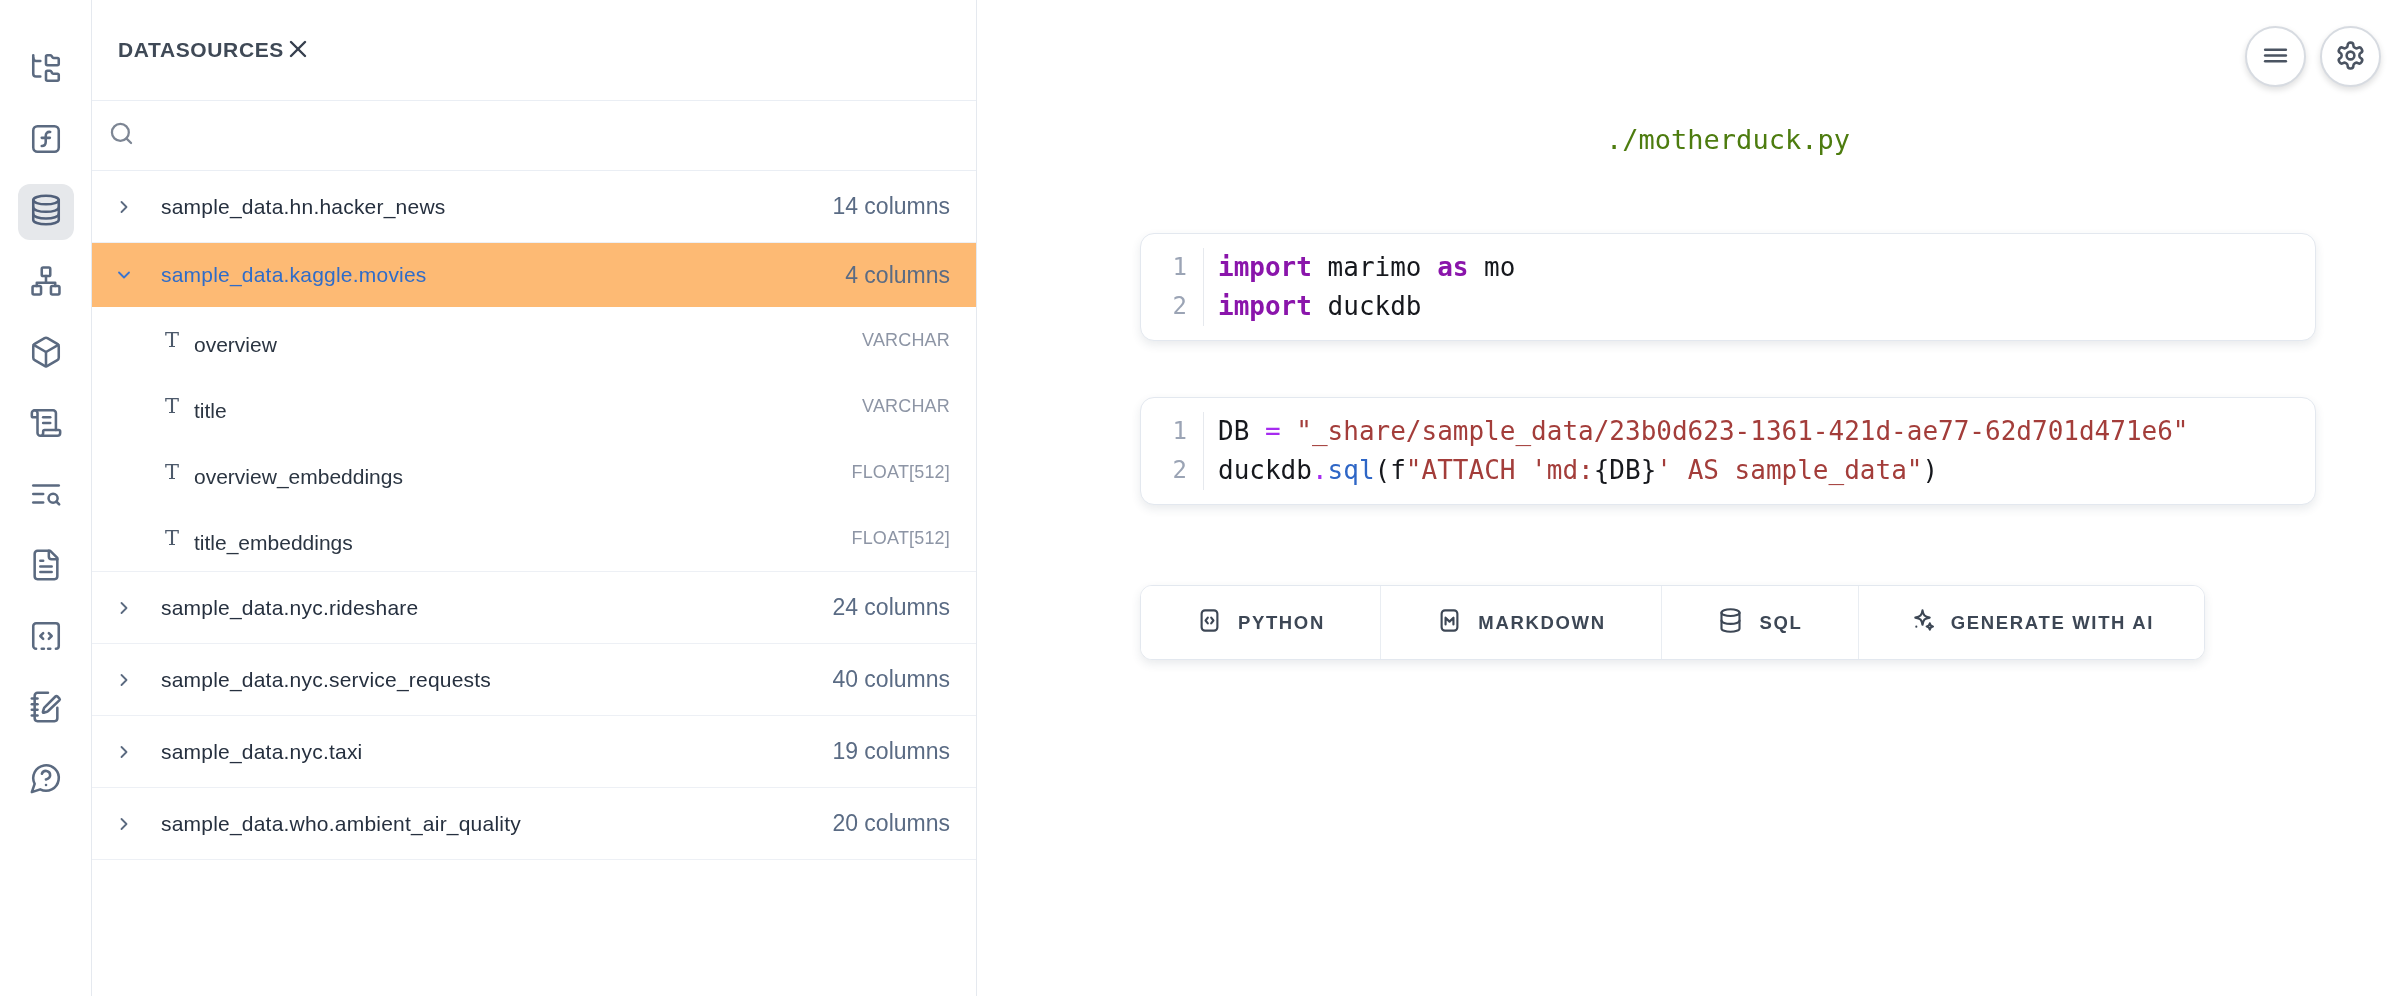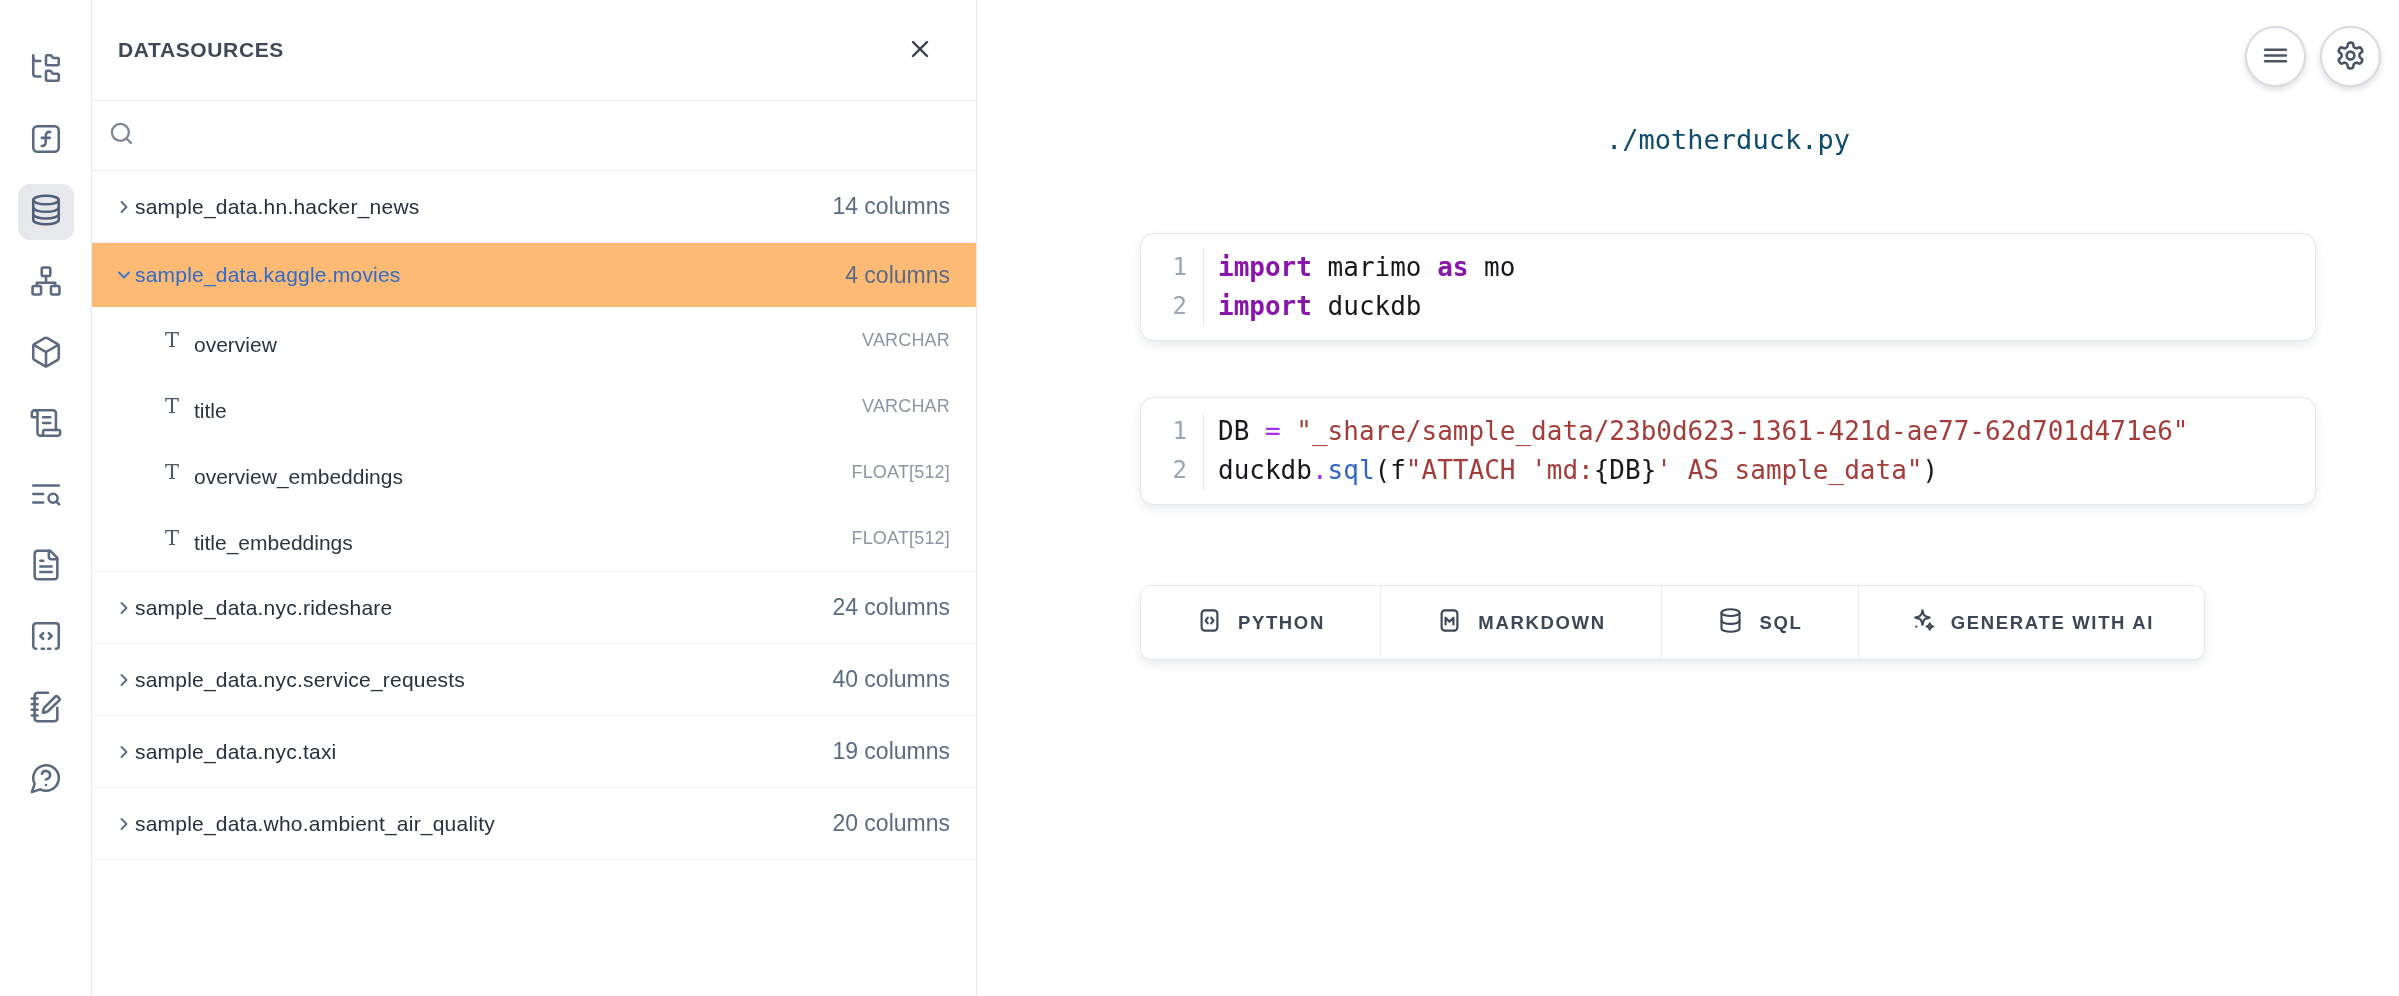--- a/index.html
+++ b/index.html
@@ -15,55 +15,55 @@
                align-items:center; justify-content:center; cursor:pointer; }
   .rail-item.active { background:#e6e8eb; }
   .rail-item svg { width:34px; height:34px; fill:none; stroke:#5b6a80;
                    stroke-width:1.8; stroke-linecap:round; stroke-linejoin:round; }
   .rail-item.active svg { stroke:#51607a; }
 
   
   .panel { position:absolute; left:92px; top:0; width:885px; height:996px;
            border-right:1.5px solid #e5e9ef; background:#fff; }
   .panel-header { height:101px; border-bottom:1.5px solid #eaeef4; display:flex;
-                  align-items:center; justify-content:space-between;
+                  align-items:center; 
                   padding:0 42px 0 26px; }
   .panel-title { font-size:21px; font-weight:700; color:#3f4956; letter-spacing:.03em; }
   .close-btn { background:none; border:none; cursor:pointer; display:flex; }
   .close-btn svg { width:28px; height:28px; fill:none; stroke:#363f4e;
                    stroke-width:2.1; stroke-linecap:round; }
   .search-row { height:70px; border-bottom:1.5px solid #eaeef4; display:flex;
                 align-items:center; gap:24px; padding:0 26px 0 16px; }
   .search-row svg { width:27px; height:27px; fill:none; stroke:#7d8694;
                     stroke-width:2; stroke-linecap:round; flex:none; }
   .search-row input { flex:1; border:none; outline:none; font-size:21px;
                       color:#26303f; font-family:"Liberation Sans",sans-serif; background:transparent; }
   .search-row input::placeholder { color:#a3abb8; }
 
-  .trow { height:72px; display:flex; align-items:center; gap:1px;
+  .trow { height:72px; display:flex; align-items:center; gap:27px;
           padding:0 26px 0 22px; border-bottom:1.5px solid #edf0f5;
           font-size:21px; color:#26303f; cursor:pointer; }
   .trow .chev { display:flex; color:#5b6a80; flex:none; }
   .chev svg { width:20px; height:20px; fill:none; stroke:currentColor;
               stroke-width:2.2; stroke-linecap:round; stroke-linejoin:round; }
   .trow .tname { flex:1; letter-spacing:.01em; }
   .trow .tmeta { font-size:23px; color:#5a6b84; }
   .trow.selected { background:#fdba74; border-bottom:none; height:64px; color:#2f6cc9; }
   .trow.selected .chev { color:#3b74cf; }
   .cols { border-bottom:1.5px solid #edf0f5; }
   .crow { height:66px; display:flex; align-items:center; gap:15px;
           padding:0 26px 0 73px; font-size:21px; color:#2b3542; cursor:pointer; }
   .crow .ticon { font-family:"DejaVu Serif", serif; font-size:21px; color:#4d5a6b; flex:none; }
   .crow .cname { flex:1;margin-top:9px; }
   .crow .ctype { font-size:18px; color:#8d95a5; letter-spacing:.01em; }
 
   
   .filename { position:absolute; left:1140px; width:1176px; top:124px;
               text-align:center; font-family:"DejaVu Sans Mono", monospace;
-              font-size:27px; color:#0c4a6e; cursor:pointer; }
+              font-size:27px; color:#4d7c0f; cursor:pointer; }
   .cell { position:absolute; left:1140px; width:1176px; background:#fff;
           border:1.5px solid #e3e8ef; border-radius:14px; padding:14px 0;
           box-shadow:0 4px 10px rgba(40,55,80,.10); }
   .cell-1 { top:233px; } .cell-2 { top:397px; }
   .code-line { display:flex; line-height:39px;
                font-family:"DejaVu Sans Mono", monospace; font-size:26px; }
   .gutter { width:62px; text-align:right; padding-right:16px; color:#9ba4b5;
             font-size:24px; flex:none; }
   .line-text { border-left:1.5px solid #e6e9ee; padding-left:14px; white-space:pre; }
   .tk-kw { color:#8a15ab; font-weight:700; }

